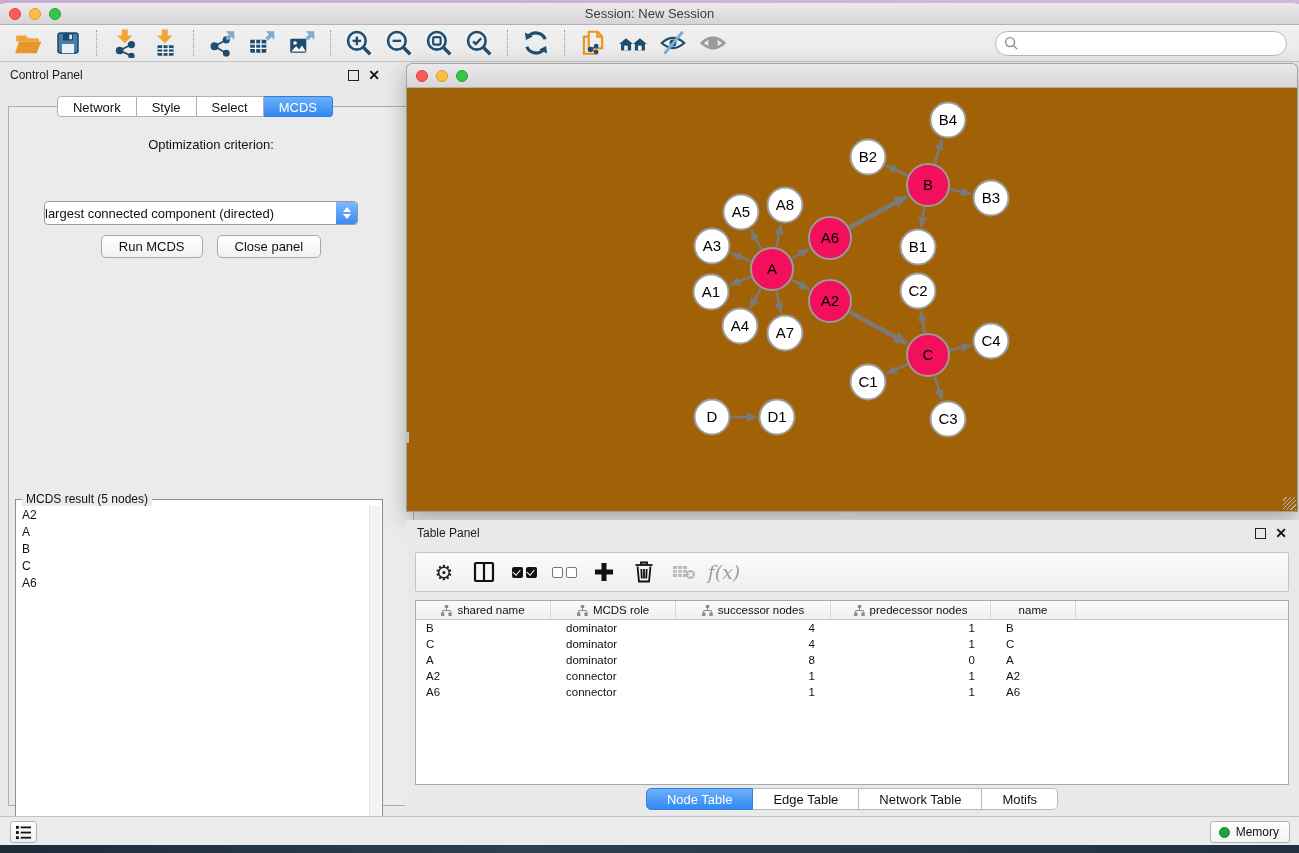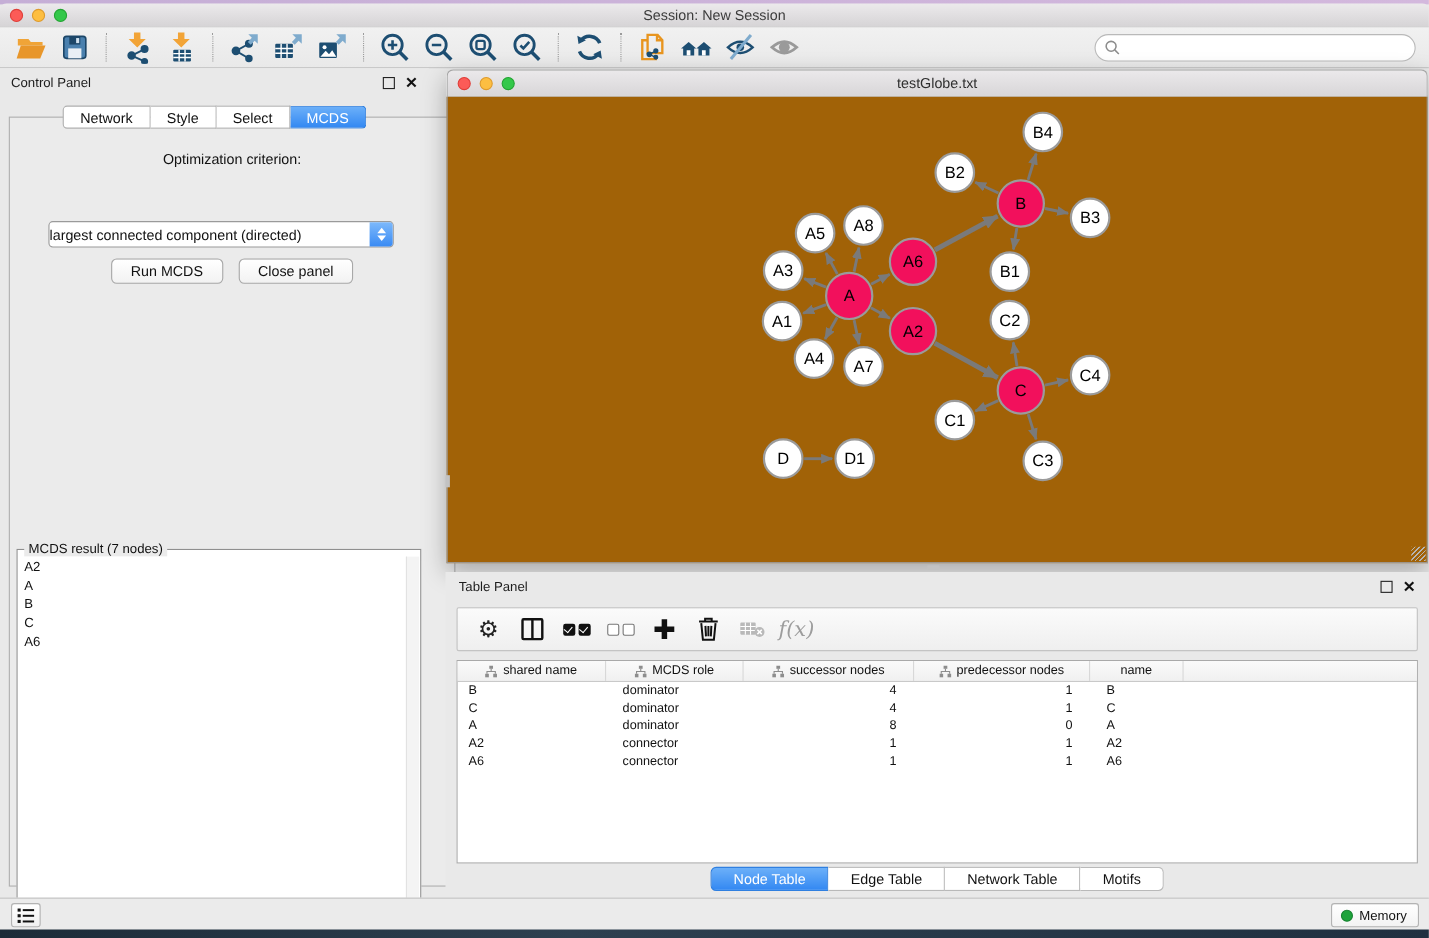--- a/index.html
+++ b/index.html
@@ -322,41 +322,40 @@
       <span class="dd-spin">
           <span class="up"></span>
           <span class="dn"></span>
         </span>
     </div>
     <div class="cp-buttons">
       <button class="pbtn">Run MCDS</button>
       <button class="pbtn">Close panel</button>
     </div>
     <div class="result-box">
-      <span class="result-title">MCDS result (7 nodes)</span>
+      <span class="result-title">MCDS result (5 nodes)</span>
       <div class="result-list" id="mcds-list">
           <div class="mcds-item">A2</div>
           <div class="mcds-item">A</div>
           <div class="mcds-item">B</div>
           <div class="mcds-item">C</div>
           <div class="mcds-item">A6</div>
         </div>
       <div class="result-scroll"></div>
     </div>
   </div>
 </div>
 
 <div class="net-window">
   <div class="net-titlebar">
     <div class="lights">
       <span class="light red"></span>
       <span class="light yellow"></span>
       <span class="light green"></span>
     </div>
-    <div class="title">testGlobe.txt</div>
   </div>
   <div class="net-canvas">
     <svg id="graph" width="890" height="422">
         <defs>
           <marker id="ma" markerUnits="userSpaceOnUse" markerWidth="11" markerHeight="9" refX="10" refY="4.5" orient="auto">
             <path d="M0 0L11 4.5L0 9z" fill="#7A7A7A"></path>
           </marker>
           <marker id="mb" markerUnits="userSpaceOnUse" markerWidth="14" markerHeight="12" refX="13" refY="6" orient="auto">
             <path d="M0 0L14 6L0 12z" fill="#7A7A7A"></path>
           </marker>

